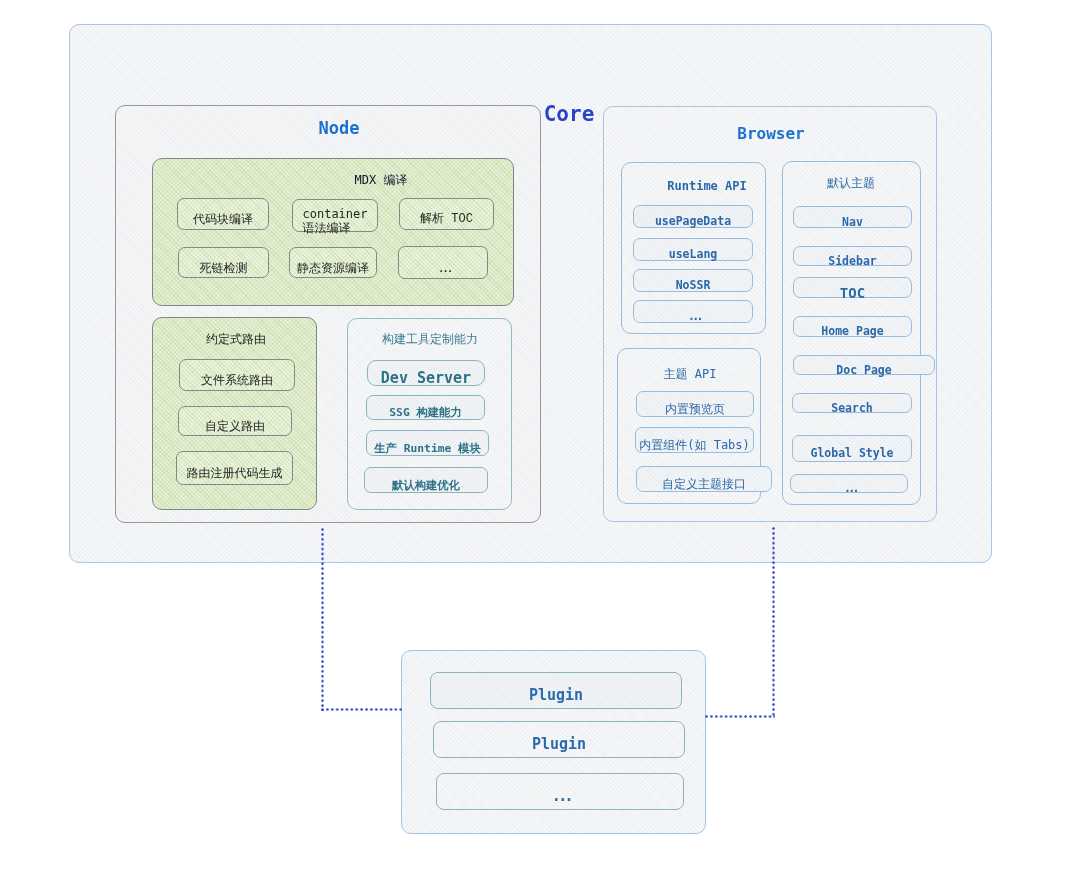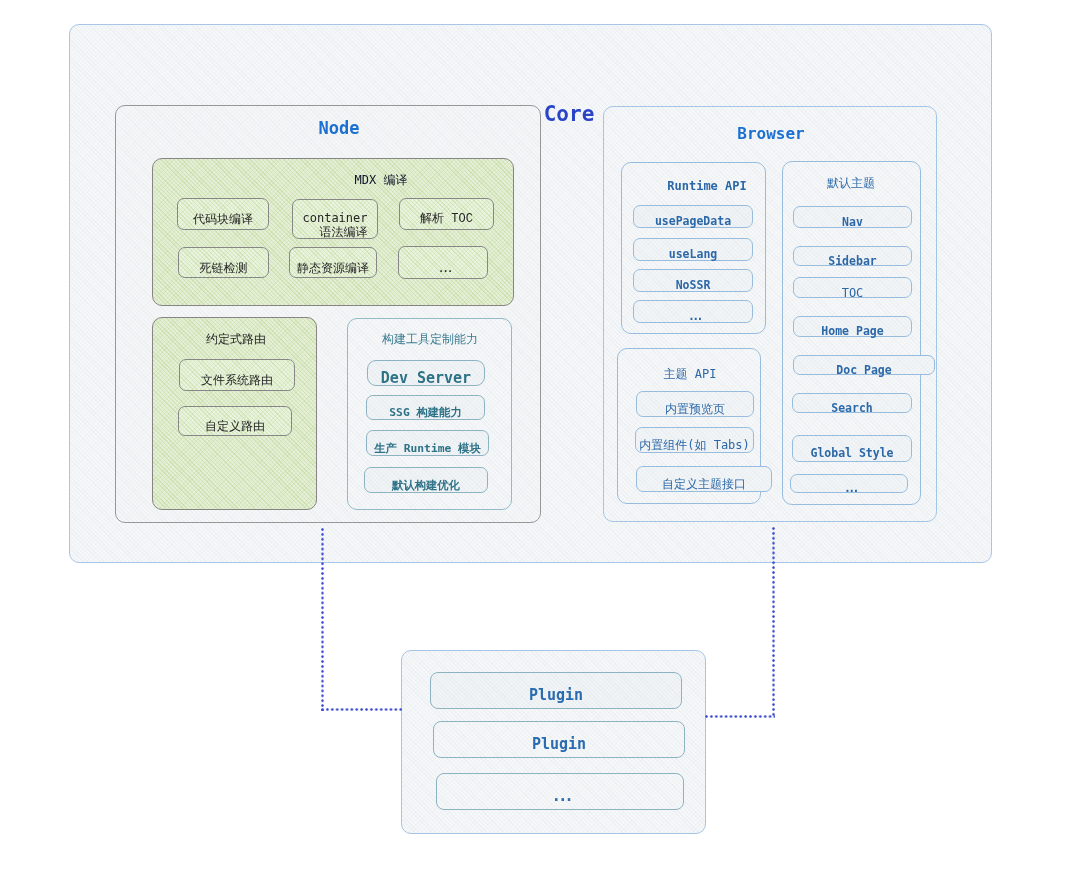--- a/index.html
+++ b/index.html
@@ -34,21 +34,21 @@
 
   .panel { position:absolute; box-sizing:border-box; }
   .panel-title {
     position:absolute; text-align:center;
     white-space:pre; line-height:1;
     transform:translateX(-50%);
   }
   .leaf {
     position:absolute; box-sizing:border-box;
     display:flex; align-items:center; justify-content:center;
-    text-align:right; white-space:pre; line-height:1.18;
+    text-align:left; white-space:pre; line-height:1.18;
     padding-top:11px;
   }
 
   .dots span { letter-spacing:-2.7px; margin-right:-2.7px; display:inline-block; }
 
   
   .dot-v, .dot-h { position:absolute; }
   .dot-v {
     width:3px;
     background-image: radial-gradient(circle at 1.5px 1.5px,
@@ -75,32 +75,33 @@
 
   <div class="panel hatch" id="node-panel" style="left:115px; top:105px; width:426px; height:418px; border:1.25px solid #979797; border-radius:10px; background-color:#f5f6f7;">
   </div>
   <div class="panel-title" id="node-title" style="left:339px; top:120px; font-size:17px; font-weight:bold; color:#1c70d2;">Node</div>
 
   <div class="panel hatch-green" id="mdx-group" style="left:152px; top:158px; width:362px; height:148px; border:1.2px solid #858585; border-radius:10px; background-color:#e5efd6;">
   </div>
   <div class="panel-title" id="mdx-title" style="left:340px; top:174px; font-size:12px; color:#0f172a;margin-left:41px;">MDX 编译</div>
 
   <div class="leaf hatch-green" style="left:177px; top:198px; width:92px; height:32px; border:1.05px solid #878787; border-radius:7px; background-color:#eaf3de; font-size:12px; color:#252525;"><span>代码块编译</span></div>
-  <div class="leaf hatch-green" style="left:292px; top:199px; width:86px; height:40px; line-height:14px; border:1.05px solid #878787; border-radius:7px; background-color:#eaf3de; font-size:12px; color:#252525;"><span>container
+  <div class="leaf hatch-green" style="left:292px; top:199px; width:86px; height:33px; line-height:14px; border:1.05px solid #878787; border-radius:7px; background-color:#eaf3de; font-size:12px; color:#252525;"><span>container
 语法编译</span></div>
   <div class="leaf hatch-green" style="left:399px; top:198px; width:95px; height:32px; border:1.05px solid #878787; border-radius:7px; background-color:#eaf3de; font-size:12px; color:#252525;font-family:Liberation Mono, monospace;"><span>解析 TOC</span></div>
   <div class="leaf hatch-green" style="left:178px; top:247px; width:91px; height:31px; border:1.05px solid #878787; border-radius:7px; background-color:#eaf3de; font-size:12px; color:#252525;"><span>死链检测</span></div>
   <div class="leaf hatch-green" style="left:289px; top:247px; width:88px; height:31px; border:1.05px solid #878787; border-radius:7px; background-color:#eaf3de; font-size:12px; color:#252525;"><span>静态资源编译</span></div>
   <div class="leaf hatch-green dots" style="left:398px; top:246px; width:90px; height:33px; border:1.05px solid #878787; border-radius:7px; background-color:#eaf3de; font-size:12px; color:#252525;"><span>...</span></div>
 
   <div class="panel hatch-green" id="routing-group" style="left:152px; top:317px; width:165px; height:193px; border:1.2px solid #858585; border-radius:10px; background-color:#e5efd6;">
   </div>
   <div class="panel-title" style="left:236px; top:333px; font-size:12px; color:#252525;">约定式路由</div>
   <div class="leaf hatch-green" style="left:179px; top:359px; width:116px; height:32px; border:1.05px solid #878787; border-radius:7px; background-color:#eaf3de; font-size:12px; color:#252525;"><span>文件系统路由</span></div>
   <div class="leaf hatch-green" style="left:178px; top:406px; width:114px; height:30px; border:1.05px solid #878787; border-radius:7px; background-color:#eaf3de; font-size:12px; color:#252525;"><span>自定义路由</span></div>
+  <div class="leaf hatch-green" style="left:176px; top:451px; width:117px; height:34px; border:1.05px solid #878787; border-radius:7px; background-color:#eaf3de; font-size:12px; color:#252525;"><span>路由注册代码生成</span></div>
 
   <div class="panel hatch" id="build-group" style="left:347px; top:318px; width:165px; height:192px; border:1.3px solid #93bac7; border-radius:10px; background-color:#f5f7f8;">
   </div>
   <div class="panel-title" style="left:430px; top:333px; font-size:12px; color:#3a7b8f;">构建工具定制能力</div>
   <div class="leaf hatch" style="left:367px; top:360px; width:118px; height:26px; border:1.1px solid #8db3c0; border-radius:9px; background-color:#f1f4f6; font-size:15px; font-weight:bold; color:#2d7286;"><span>Dev Server</span></div>
   <div class="leaf hatch" style="left:366px; top:395px; width:119px; height:25px; border:1.1px solid #8db3c0; border-radius:7px; background-color:#f1f4f6; font-size:11.3px; font-weight:bold; color:#2d7286;"><span>SSG 构建能力</span></div>
   <div class="leaf hatch" style="left:366px; top:430px; width:123px; height:26px; border:1.1px solid #8db3c0; border-radius:7px; background-color:#f1f4f6; font-size:11.3px; font-weight:bold; color:#2d7286;"><span>生产 Runtime 模块</span></div>
   <div class="leaf hatch" style="left:364px; top:467px; width:124px; height:26px; border:1.1px solid #8db3c0; border-radius:7px; background-color:#f1f4f6; font-size:11.3px; font-weight:bold; color:#2d7286;"><span>默认构建优化</span></div>
 
   <div class="panel hatch" id="browser-panel" style="left:603px; top:106px; width:334px; height:416px; border:1.25px solid #a4c5e4; border-radius:10px; background-color:#f5f7f9;">
@@ -120,21 +121,21 @@
   <div class="panel-title" style="left:690px; top:368px; font-size:12px; color:#2c68a8;">主题 API</div>
   <div class="leaf hatch" style="left:636px; top:391px; width:118px; height:26px; border:1.1px solid #97bcdd; border-radius:7px; background-color:#f2f5f7; font-size:12px; color:#2c68a8;"><span>内置预览页</span></div>
   <div class="leaf hatch" style="left:635px; top:427px; width:119px; height:26px; border:1.1px solid #97bcdd; border-radius:7px; background-color:#f2f5f7; font-size:12px; color:#2c68a8;"><span>内置组件(如 Tabs)</span></div>
   <div class="leaf hatch" style="left:636px; top:466px; width:136px; height:26px; border:1.1px solid #97bcdd; border-radius:7px; background-color:#f2f5f7; font-size:12px; color:#2c68a8;"><span>自定义主题接口</span></div>
 
   <div class="panel hatch" style="left:782px; top:161px; width:139px; height:344px; border:1.2px solid #97bcdd; border-radius:10px; background-color:#f5f7f8;">
   </div>
   <div class="panel-title" style="left:851px; top:177px; font-size:12px; color:#2c68a8;">默认主题</div>
   <div class="leaf hatch" style="left:793px; top:206px; width:119px; height:22px; border:1.1px solid #97bcdd; border-radius:7px; background-color:#f2f5f7; font-size:11.5px; font-weight:bold; color:#2c68a8;"><span>Nav</span></div>
   <div class="leaf hatch" style="left:793px; top:246px; width:119px; height:20px; border:1.1px solid #97bcdd; border-radius:7px; background-color:#f2f5f7; font-size:11.5px; font-weight:bold; color:#2c68a8;"><span>Sidebar</span></div>
-  <div class="leaf hatch" style="left:793px; top:277px; width:119px; height:21px; border:1.1px solid #97bcdd; border-radius:7px; background-color:#f2f5f7; font-size:12px; font-weight:normal; color:#2c68a8;"><span>TOC</span></div>
+  <div class="leaf hatch" style="left:793px; top:277px; width:119px; height:21px; border:1.1px solid #97bcdd; border-radius:7px; background-color:#f2f5f7; font-size:14px; font-weight:bold; color:#2c68a8;"><span>TOC</span></div>
   <div class="leaf hatch" style="left:793px; top:316px; width:119px; height:21px; border:1.1px solid #97bcdd; border-radius:7px; background-color:#f2f5f7; font-size:11.5px; font-weight:bold; color:#2c68a8;"><span>Home Page</span></div>
   <div class="leaf hatch" style="left:793px; top:355px; width:142px; height:20px; border:1.1px solid #97bcdd; border-radius:7px; background-color:#f2f5f7; font-size:11.5px; font-weight:bold; color:#2c68a8;"><span>Doc Page</span></div>
   <div class="leaf hatch" style="left:792px; top:393px; width:120px; height:20px; border:1.1px solid #97bcdd; border-radius:7px; background-color:#f2f5f7; font-size:11.5px; font-weight:bold; color:#2c68a8;"><span>Search</span></div>
   <div class="leaf hatch" style="left:792px; top:435px; width:120px; height:27px; border:1.1px solid #97bcdd; border-radius:7px; background-color:#f2f5f7; font-size:11.5px; font-weight:bold; color:#2c68a8;"><span>Global Style</span></div>
   <div class="leaf hatch dots" style="left:790px; top:474px; width:118px; height:19px; border:1.1px solid #97bcdd; border-radius:7px; background-color:#f2f5f7; font-size:11.5px; font-weight:bold; color:#2c68a8;"><span>...</span></div>
 
   <div class="panel hatch" style="left:401px; top:650px; width:305px; height:184px; border:1.25px solid #a4c5e4; border-radius:10px; background-color:#f5f7f9;"></div>
   <div class="leaf hatch" style="left:430px; top:672px; width:252px; height:37px; border:1.2px solid #8db3c0; border-radius:8px; background-color:#f1f4f6; font-size:15px; font-weight:bold; color:#2a6cae;"><span>Plugin</span></div>
   <div class="leaf hatch" style="left:433px; top:721px; width:252px; height:37px; border:1.2px solid #8db3c0; border-radius:8px; background-color:#f5f7f8; font-size:15px; font-weight:bold; color:#2a6cae;"><span>Plugin</span></div>
   <div class="leaf hatch dots" style="left:436px; top:773px; width:248px; height:37px; border:1.2px solid #8db3c0; border-radius:8px; background-color:#f5f7f8; font-size:15px; font-weight:bold; color:#2a6cae;"><span>...</span></div>

